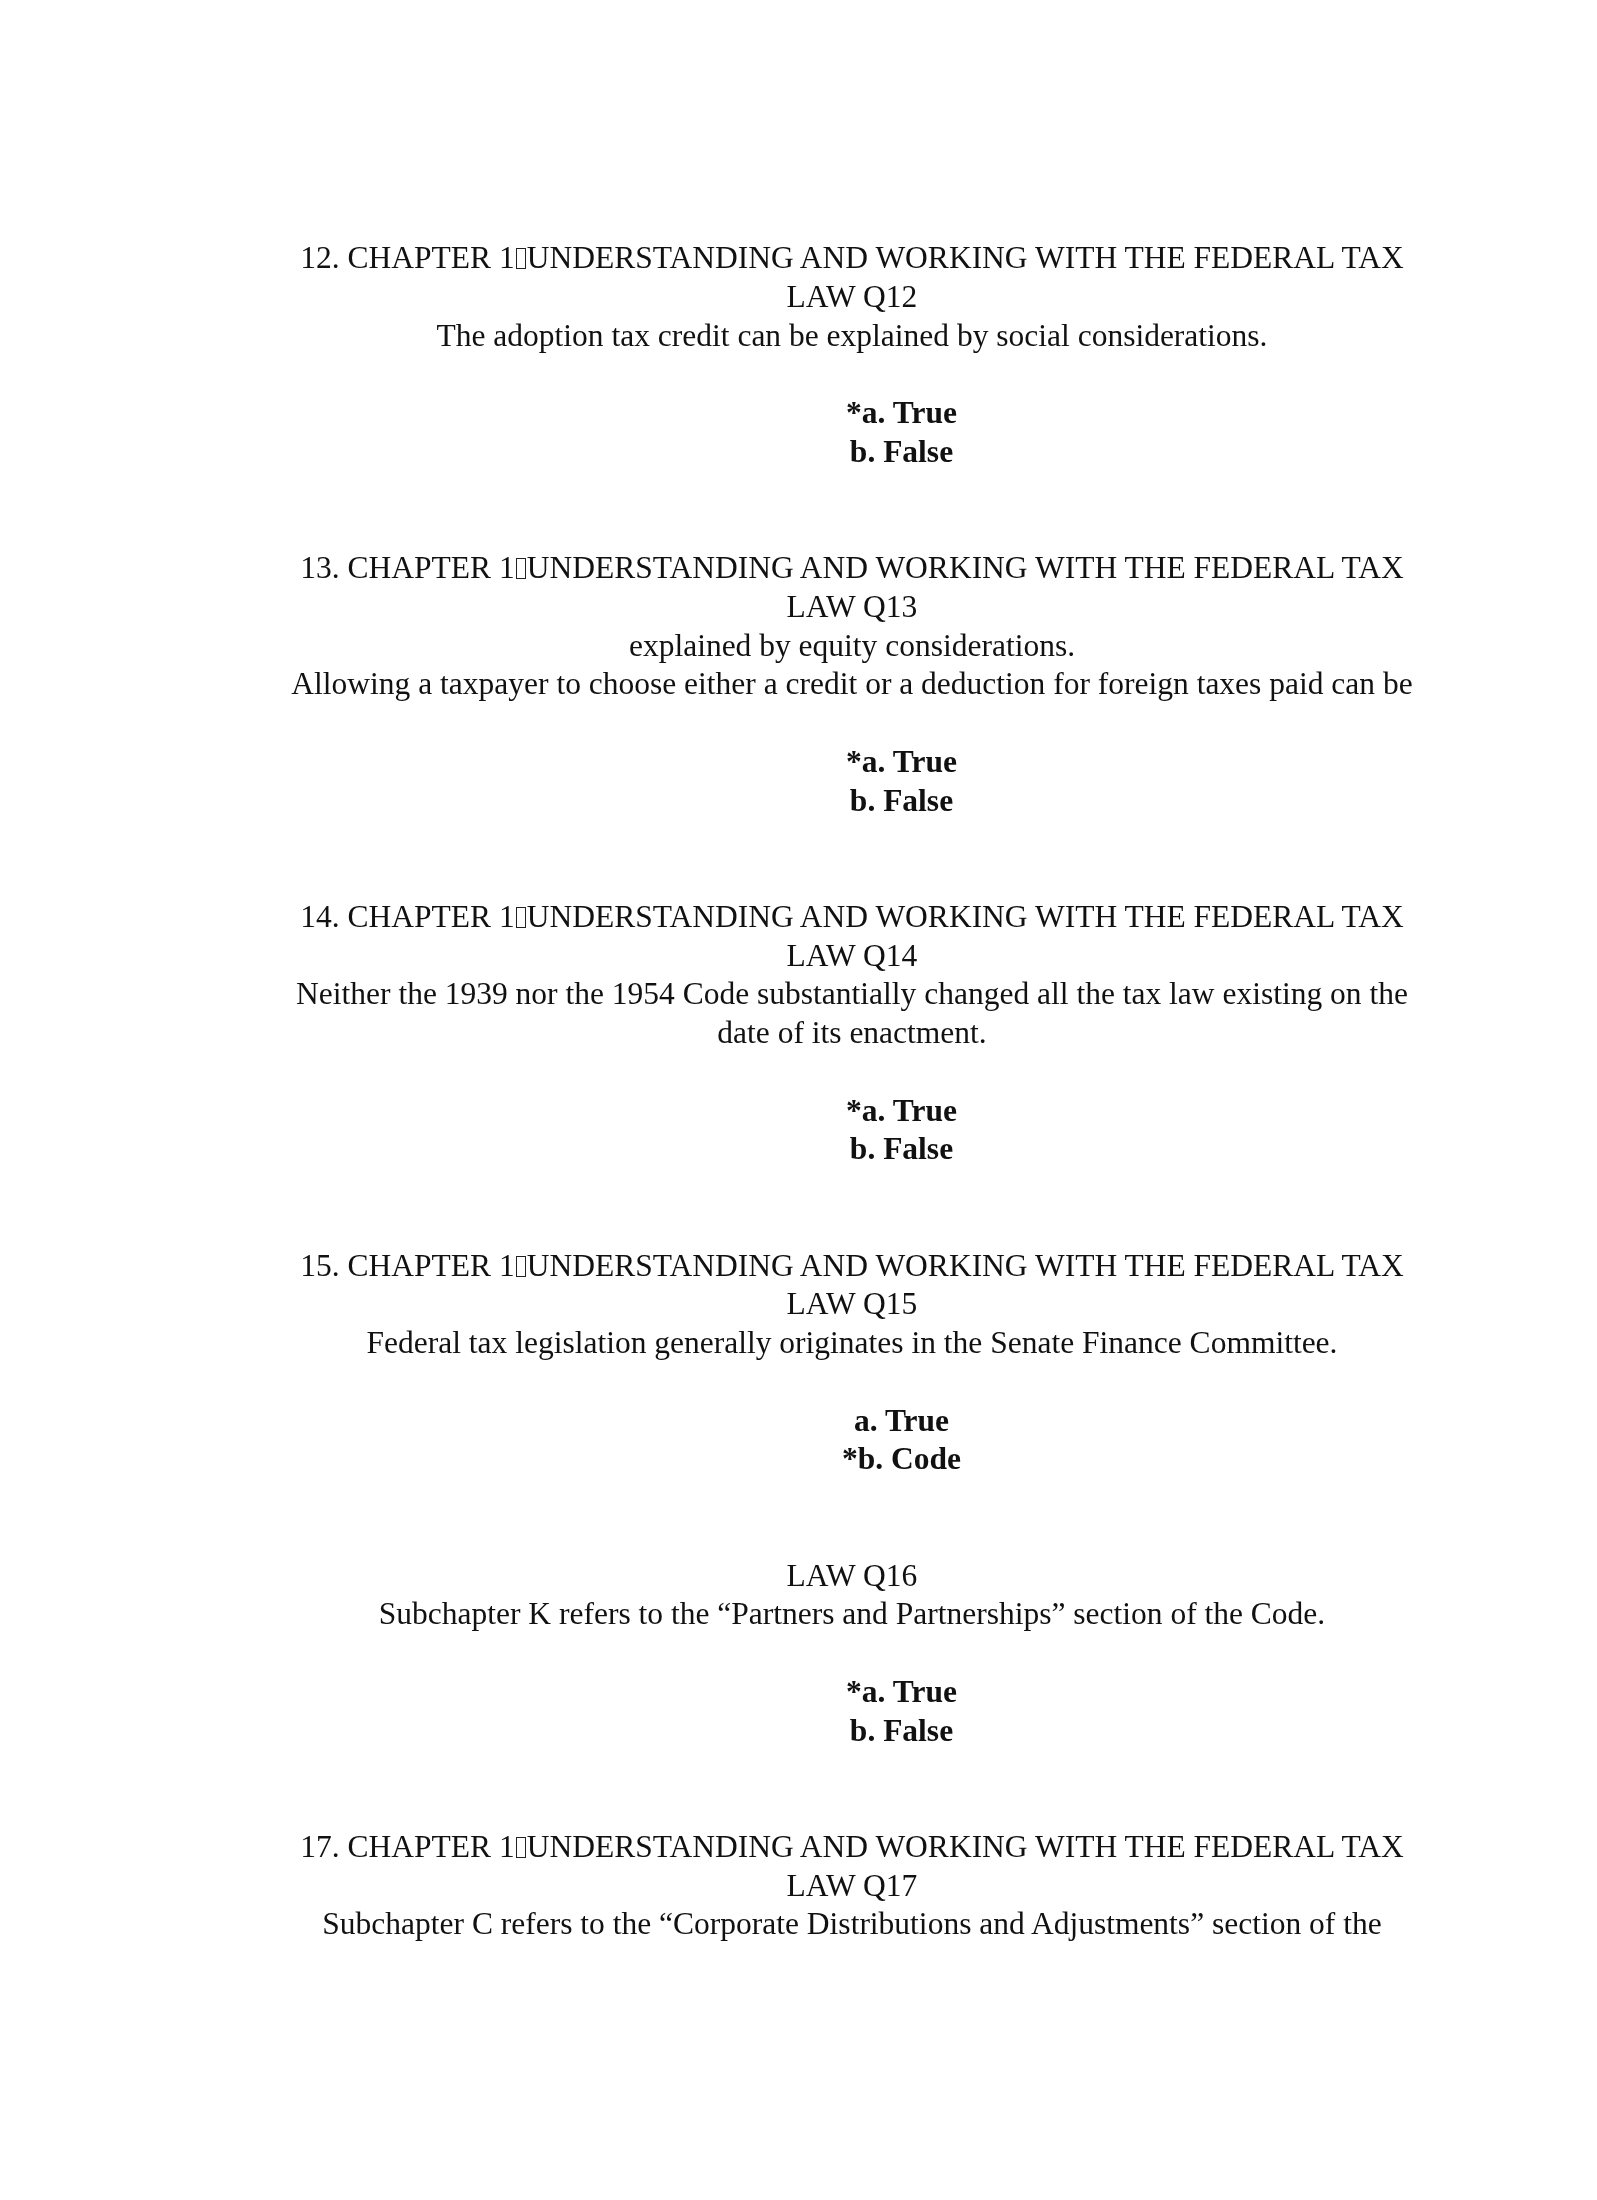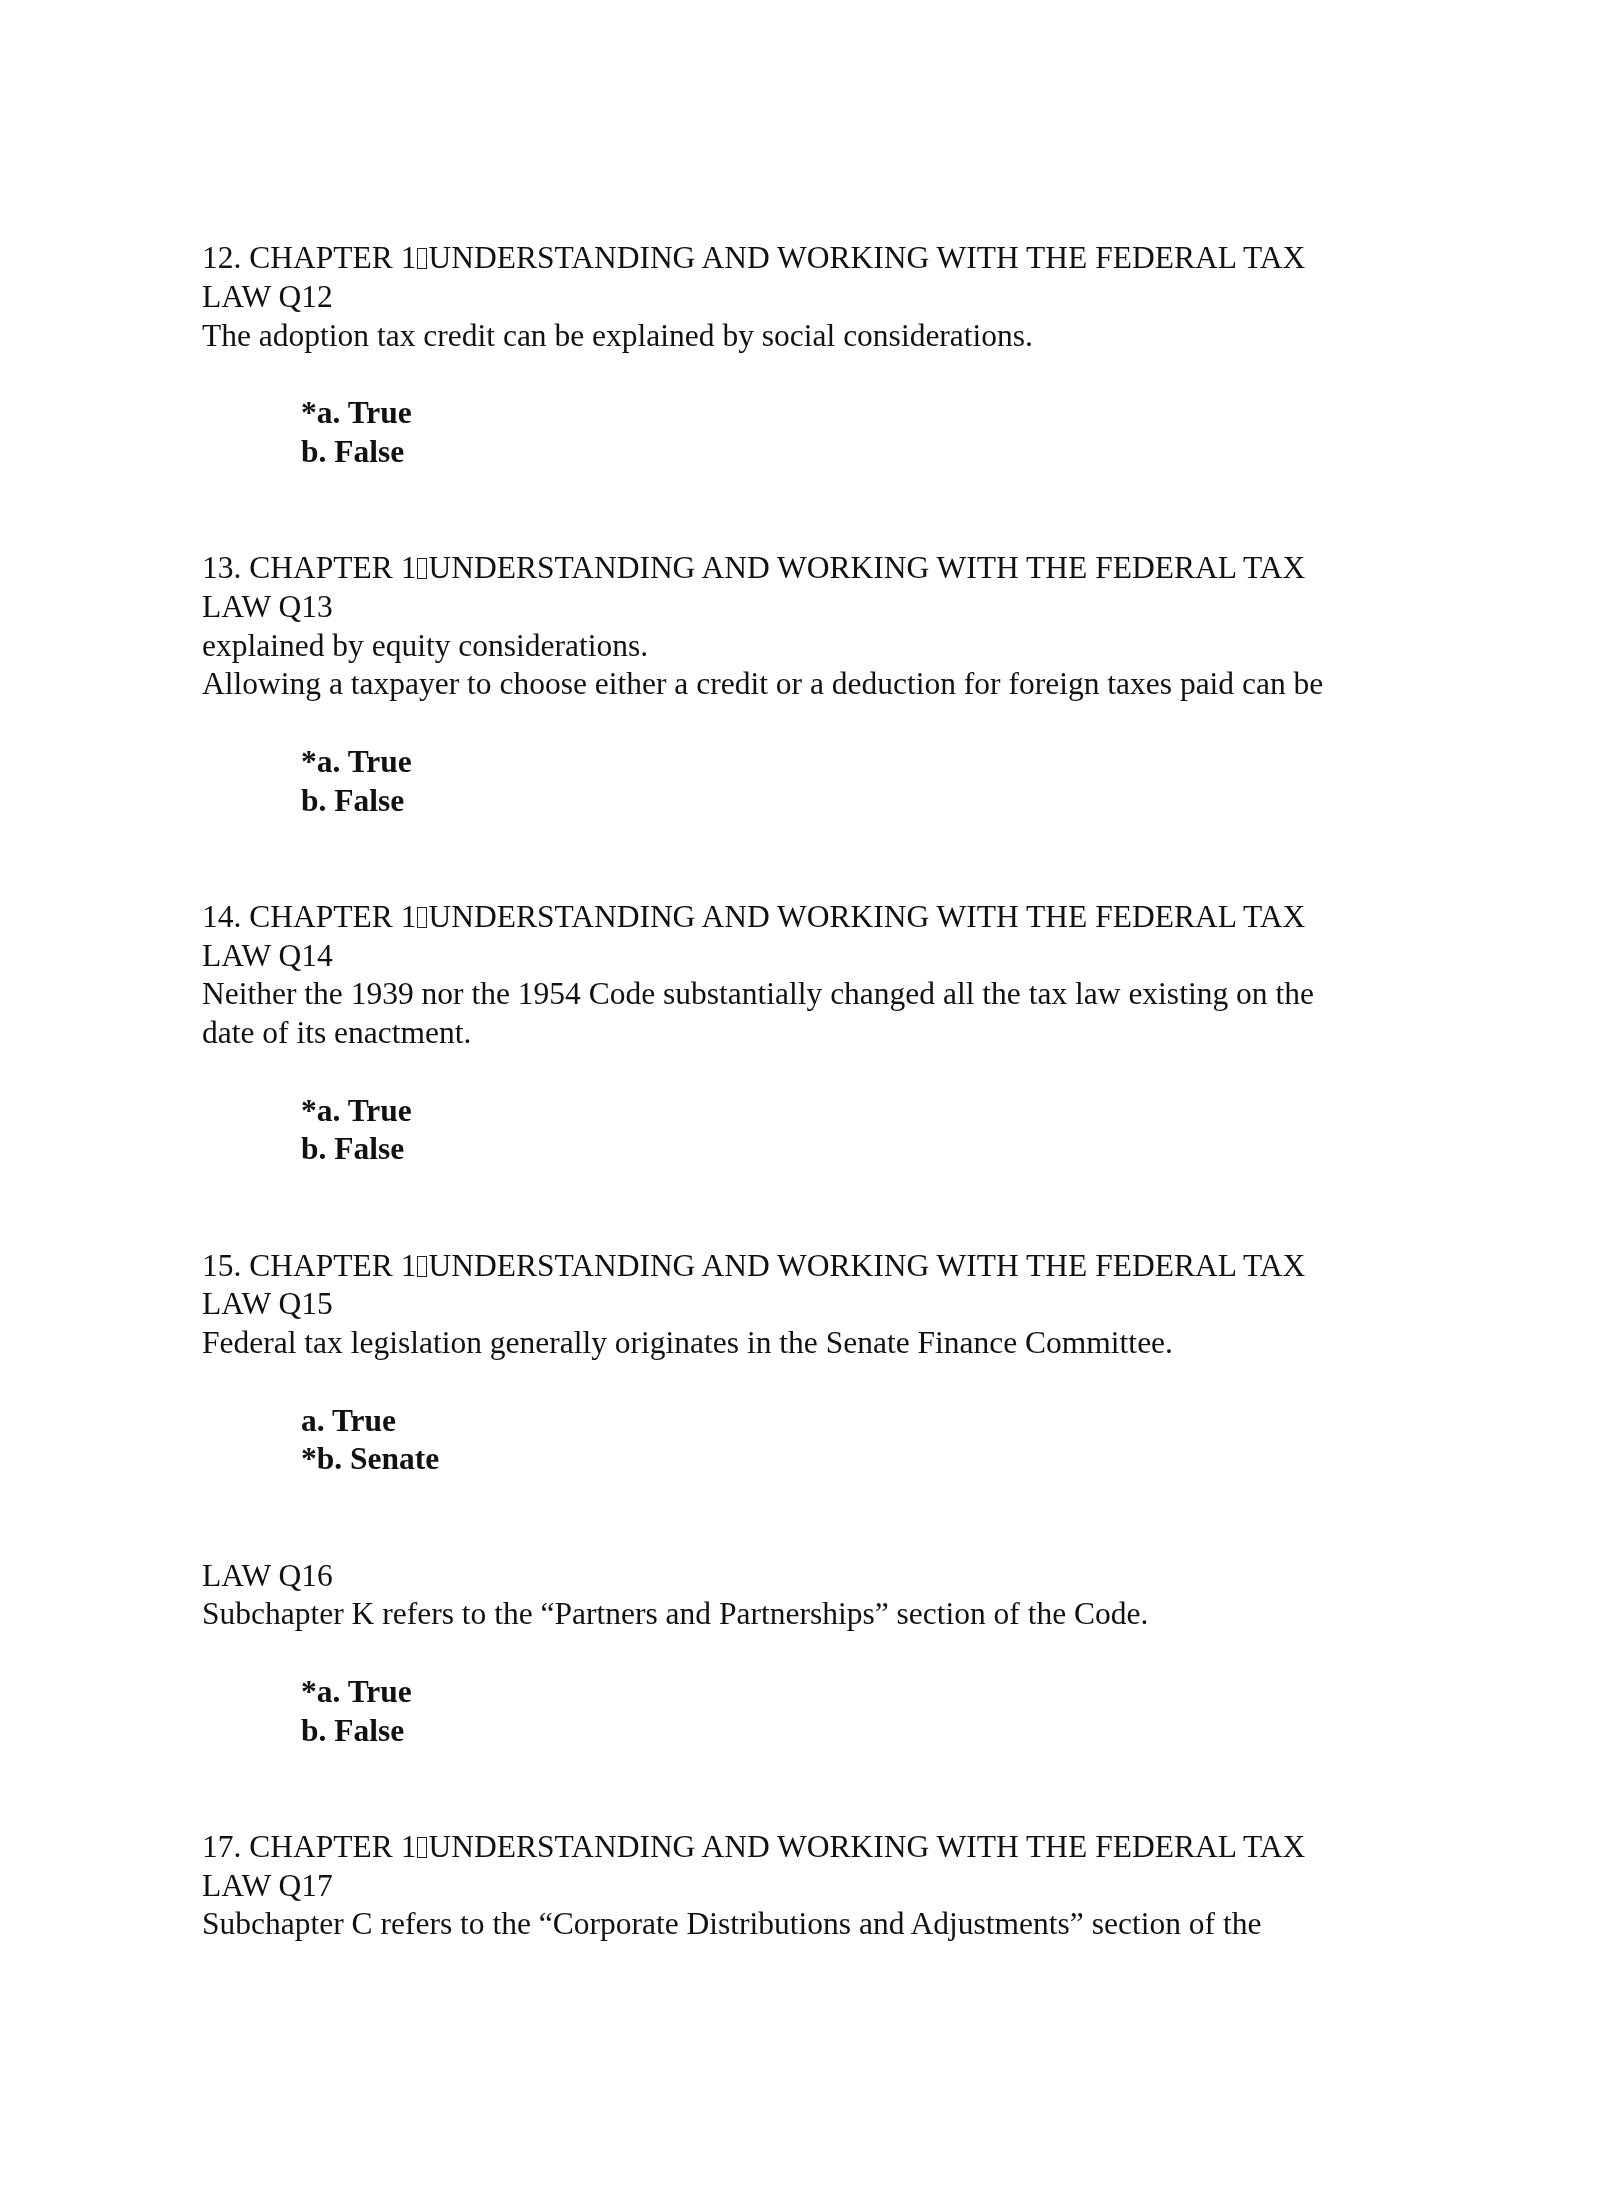--- a/index.html
+++ b/index.html
@@ -23,20 +23,21 @@
       font-size: 31.5px;
       line-height: 38.75px;
     }
     .question {
       margin: 0;
     }
     .line {
       display: block;
       white-space: nowrap;
       height: 38.75px;
+      text-align: center;
     }
     .blank {
       display: block;
       height: 38.75px;
     }
     .options {
       padding-left: 99px;
       font-weight: bold;
     }
     .tofu {
@@ -95,21 +96,21 @@
     <span class="blank"></span>
   </div>
 
   <div class="question">
     <span class="line"><span>15. CHAPTER 1</span><span class="tofu"></span><span>UNDERSTANDING AND WORKING WITH THE FEDERAL TAX</span></span>
     <span class="line">LAW Q15</span>
     <span class="line">Federal tax legislation generally originates in the Senate Finance Committee.</span>
     <span class="blank"></span>
     <div class="options">
       <span class="line">a. True</span>
-      <span class="line">*b. Senate</span>
+      <span class="line">*b. Code</span>
     </div>
     <span class="blank"></span>
     <span class="blank"></span>
   </div>
 
   <div class="question">
     <span class="line">LAW Q16</span>
     <span class="line">Subchapter K refers to the “Partners and Partnerships” section of the Code.</span>
     <span class="blank"></span>
     <div class="options">

